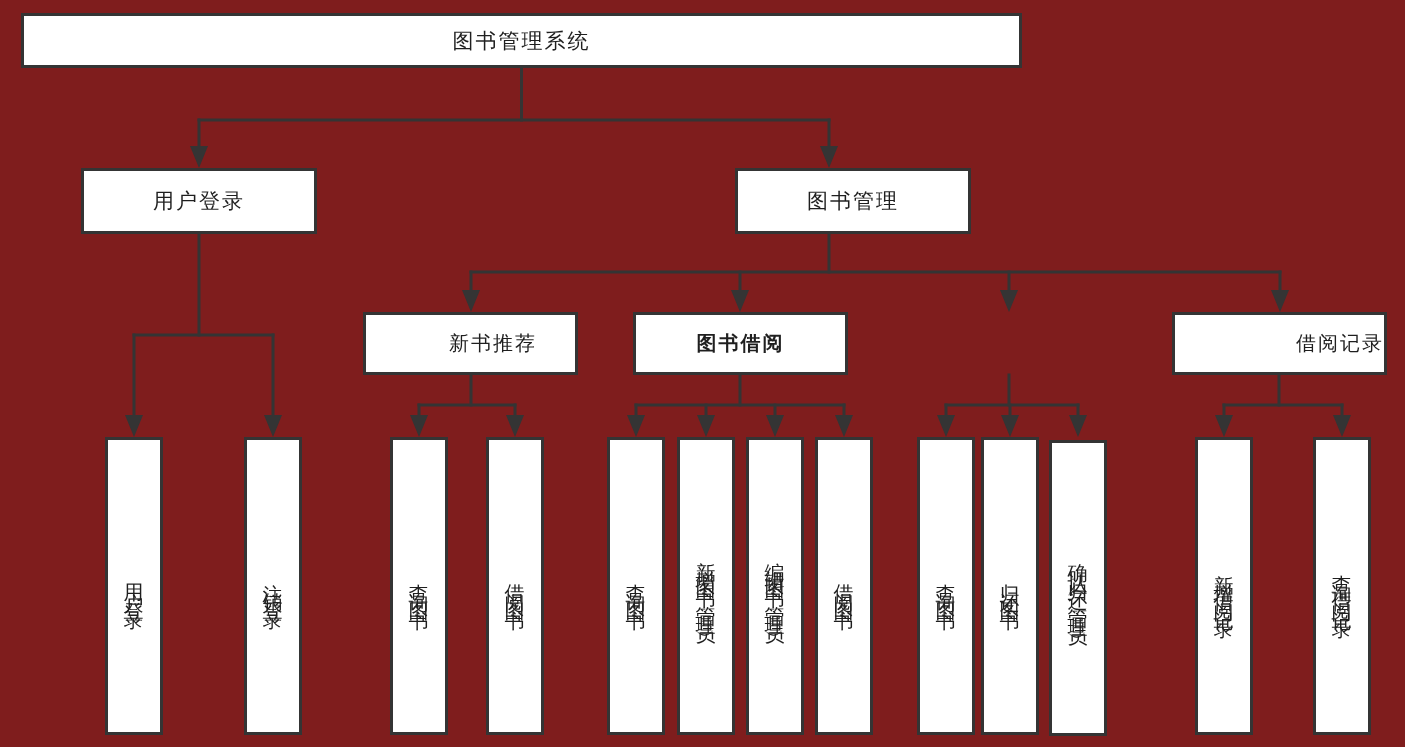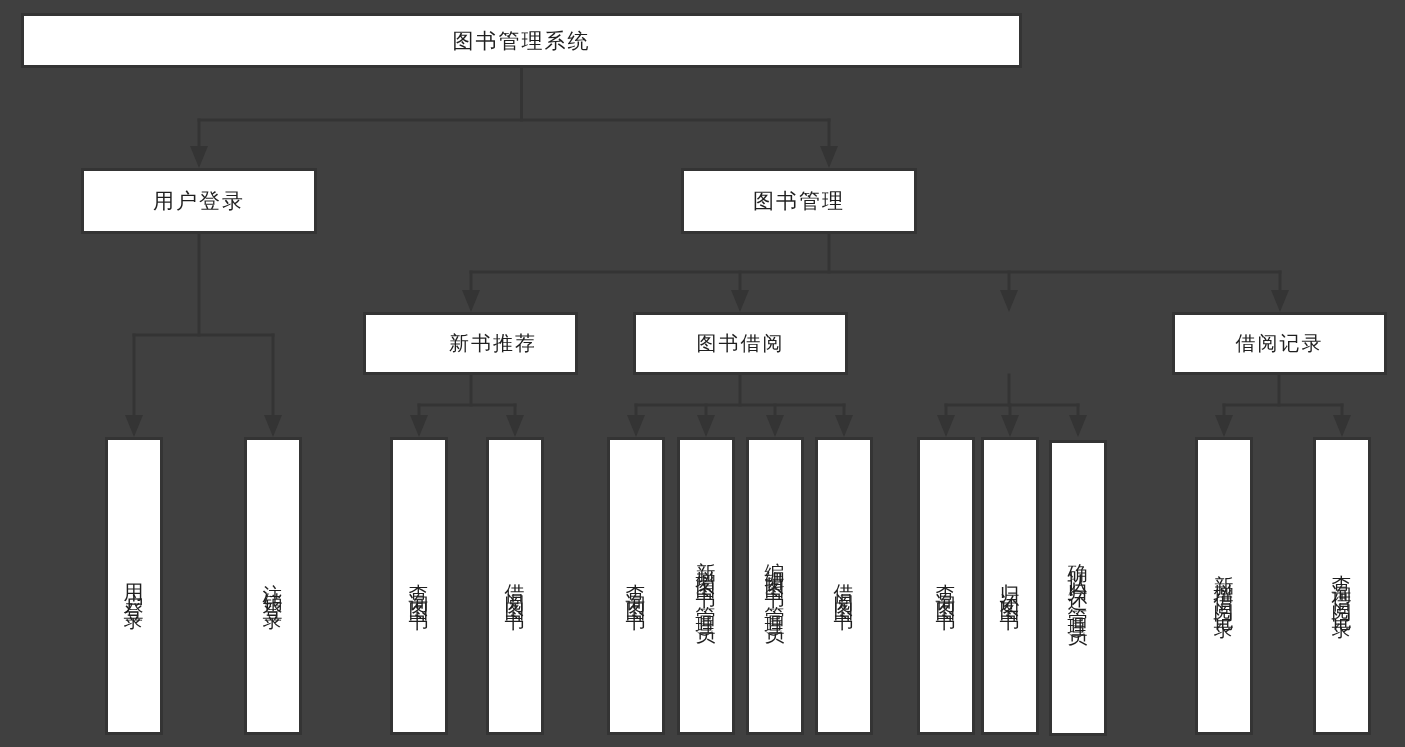--- a/index.html
+++ b/index.html
@@ -1,17 +1,17 @@
 <!DOCTYPE html>
 <html><head>
 <meta charset="utf-8">
 <style>
   html,body{margin:0;padding:0;background:#ffffff;}
   .canvas{
-    position:relative;width:1405px;height:747px;background:#404040;
+    position:relative;width:1405px;height:747px;background:#7f1d1d;
     font-family:"Liberation Sans","DejaVu Sans",sans-serif;overflow:hidden;
   }
   .wires{position:absolute;left:0;top:0;width:1405px;height:747px;}
   .box{
     position:absolute;box-sizing:border-box;border:3px solid #343434;background:#ffffff;
     display:flex;align-items:center;justify-content:center;color:#1f1f1f;
   }
   .hlabel{font-size:21px;letter-spacing:2px;white-space:nowrap;}
   .root{left:21px;top:13px;width:1001px;height:55px;}
   .lvl2{top:168px;width:236px;height:66px;}
@@ -105,31 +105,31 @@
     </g>
   </svg>
 
   <div class="box root">
     <span class="hlabel">图书管理系统</span>
   </div>
 
   <div class="box lvl2" style="left:81px;">
     <span class="hlabel">用户登录</span>
   </div>
-  <div class="box lvl2" style="left:681px;">
+  <div class="box lvl2" style="left:735px;">
     <span class="hlabel">图书管理</span>
   </div>
 
   <div class="box lvl3" style="left:363px;padding-left:45px;">
     <span class="hlabel">新书推荐</span>
   </div>
-  <div class="box lvl3" style="left:633px;">
+  <div class="box lvl3" style="left:633px;font-weight:bold;">
     <span class="hlabel">图书借阅</span>
   </div>
-  <div class="box lvl3" style="left:1172px;">
+  <div class="box lvl3" style="left:1172px;justify-content:flex-end;">
     <span class="hlabel">借阅记录</span>
   </div>
 
   <div class="vbox" style="left:105px;">
     <span class="vtext">用户登录</span>
   </div>
   <div class="vbox" style="left:244px;">
     <span class="vtext">注销登录</span>
   </div>
 

